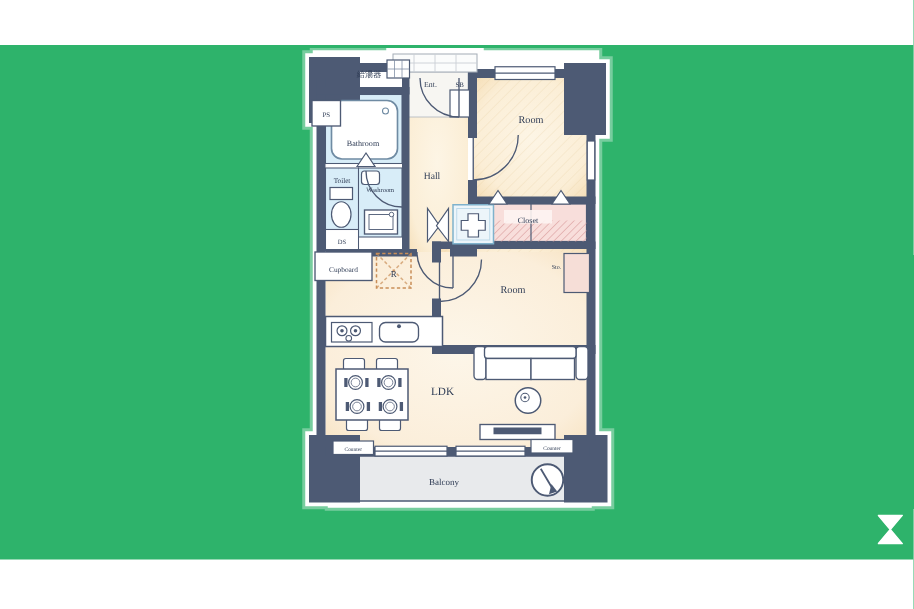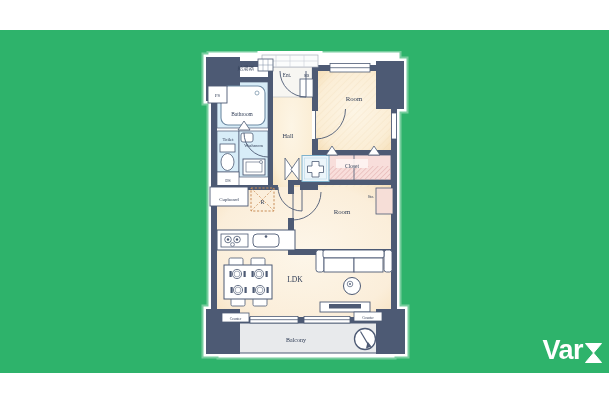--- a/index.html
+++ b/index.html
@@ -1,19 +1,19 @@
 <!DOCTYPE html>
 <html><head>
 <meta charset="utf-8">
 <style>
   html,body{margin:0;padding:0;}
   body{width:609px;height:406px;position:relative;overflow:hidden;background:#ffffff;
        font-family:"Liberation Sans",sans-serif;}
   .green-band{position:absolute;left:0;top:30px;width:609px;height:343px;background:#2eb36b;}
-  .plan-wrap{position:absolute;left:201px;top:51px;width:210px;height:310px;}
+  .plan-wrap{position:absolute;left:201px;top:32px;width:210px;height:310px;}
   .logo{position:absolute;right:7px;bottom:42px;display:flex;align-items:flex-end;
         color:#ffffff;font-weight:bold;font-size:27px;line-height:1;letter-spacing:-0.5px;}
   .logo .glyph{margin-left:2px;margin-bottom:1px;display:block;}
   svg text{font-family:"Liberation Serif",serif;fill:#2f3c55;text-anchor:middle;}
 </style>
 </head>
 <body>
 
 <div class="green-band"></div>
 
@@ -249,18 +249,17 @@
     <text x="262.5" y="194.5" font-size="6">R</text>
     <text x="295" y="273" font-size="7.5">LDK</text>
     <text x="235.5" y="310.8" font-size="3.6">Counter</text>
     <text x="368" y="309.8" font-size="3.6">Counter</text>
     <text x="296" y="333" font-size="6">Balcony</text>
   </g>
 </svg>
 </div>
 
 <div class="logo">
-  <span>Var</span>
   <svg class="glyph" width="17" height="20" viewBox="0 0 17 20">
     <polygon points="0.5,0.5 16.5,0.5 8.5,10" fill="#ffffff" stroke="#ffffff" stroke-width="1" stroke-linejoin="round"></polygon>
     <polygon points="0.5,19.5 16.5,19.5 8.5,10" fill="#ffffff" stroke="#ffffff" stroke-width="1" stroke-linejoin="round"></polygon>
   </svg>
 </div>
 
 </body></html>

